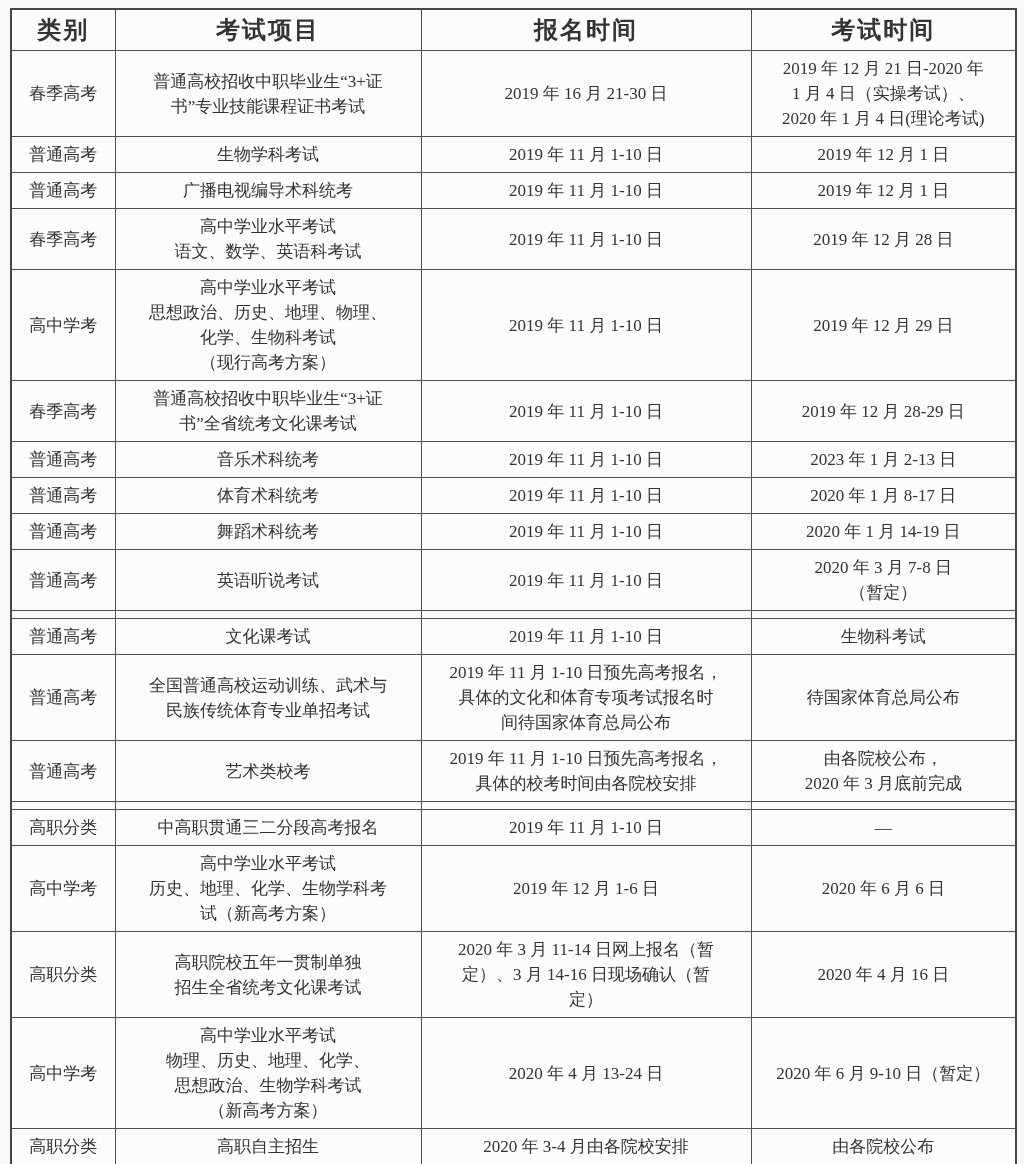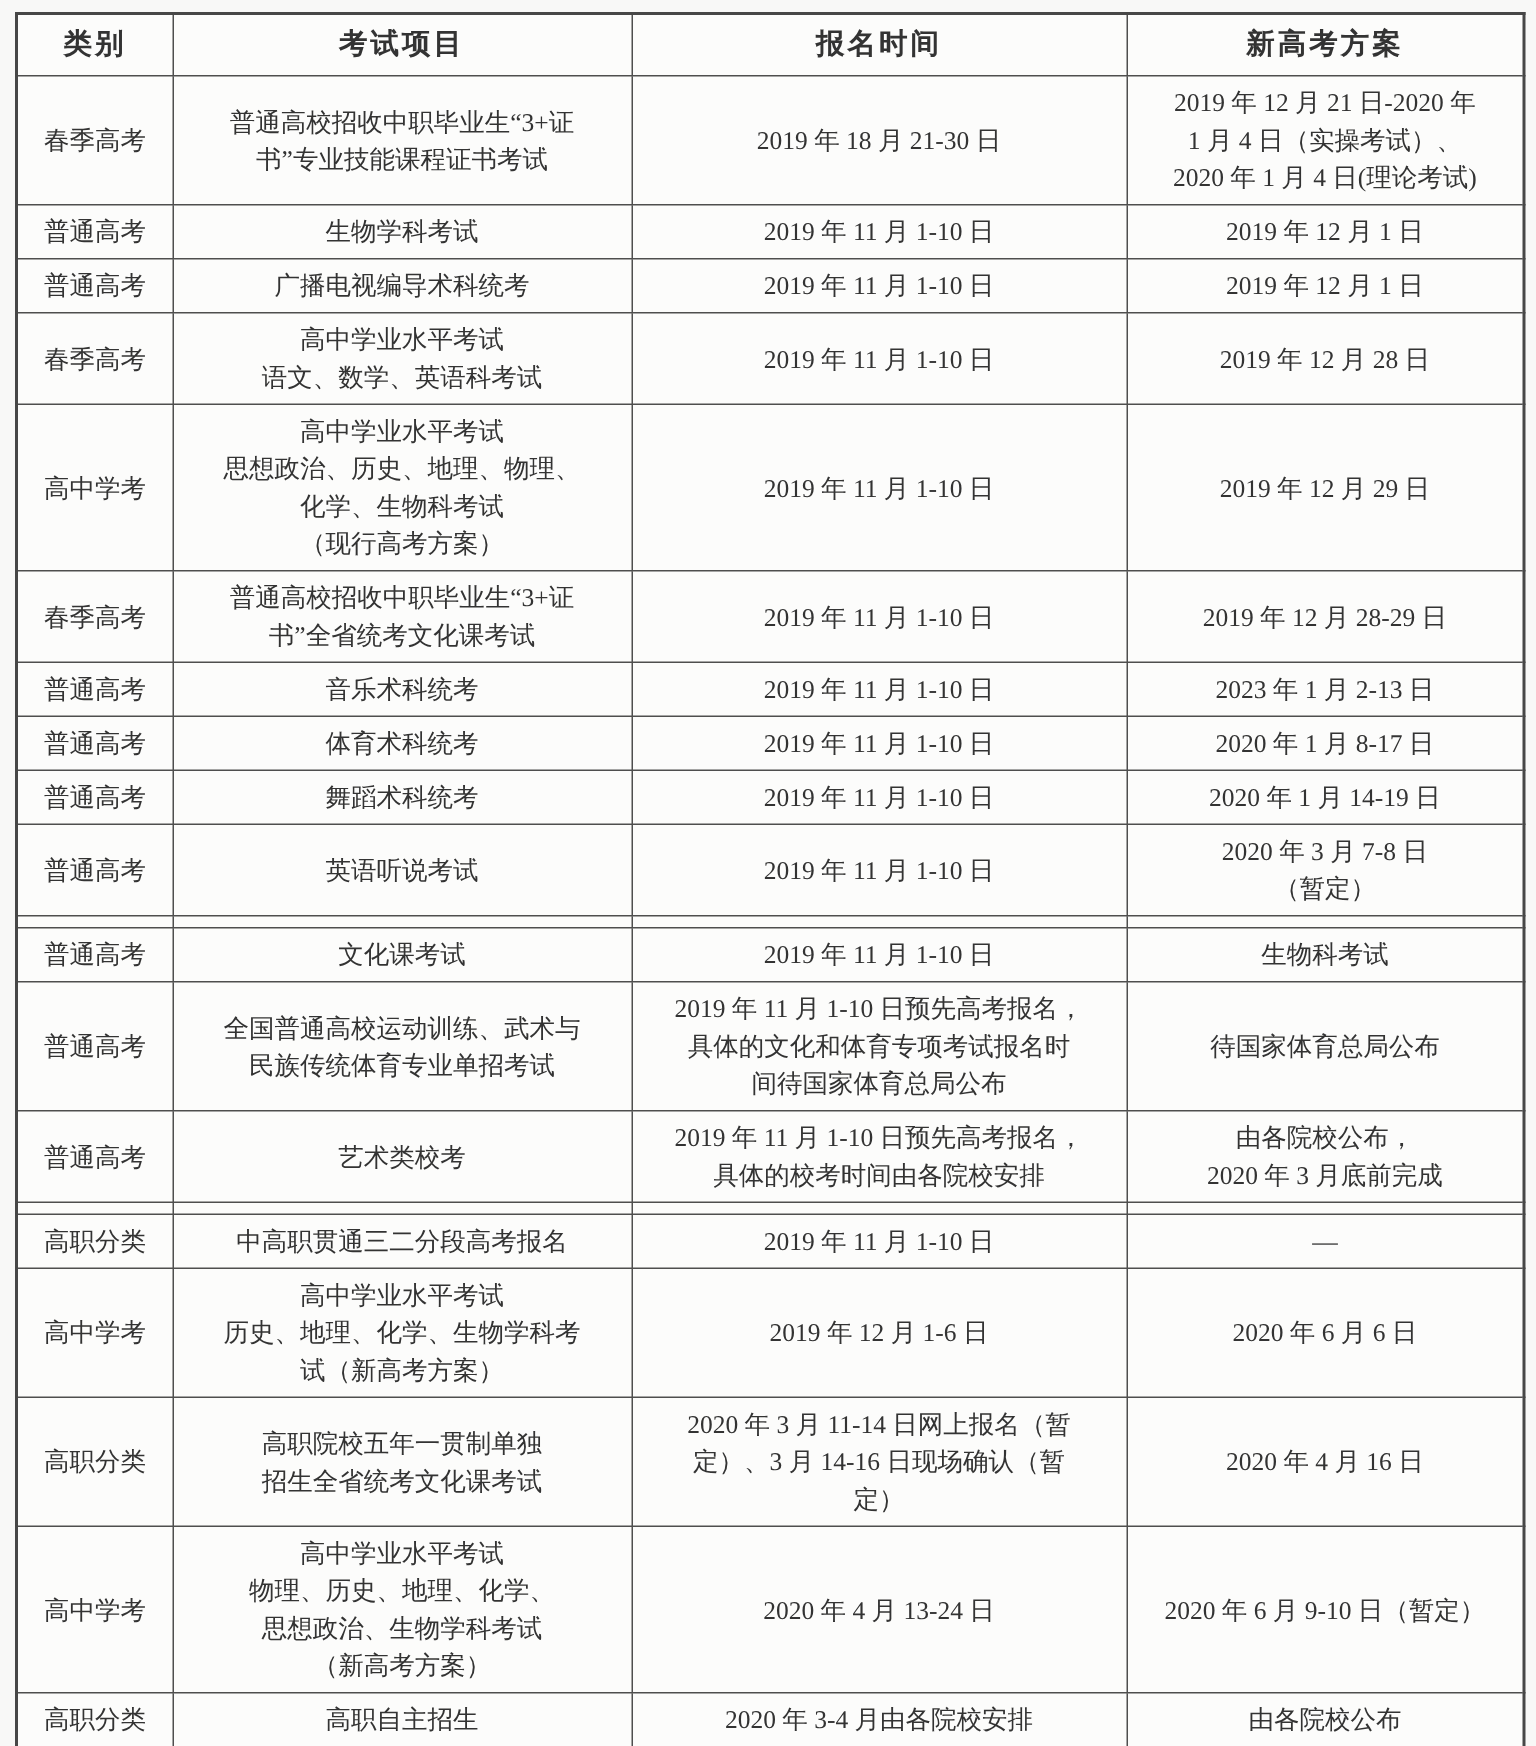--- a/index.html
+++ b/index.html
@@ -33,21 +33,21 @@
     text-align: center;
     vertical-align: middle;
     font-size: 17px;
     line-height: 25px;
     padding: 5px 6px;
     white-space: pre-line;
     font-weight: normal;
     overflow: hidden;
   }
   th {
-    font-size: 19px;
+    font-size: 24px;
     font-weight: bold;
     letter-spacing: 2px;
     padding: 7px 4px;
     line-height: 26px;
   }
   tr.gap td {
     height: 7px;
     padding: 0;
     line-height: 7px;
     font-size: 1px;
@@ -62,29 +62,29 @@
       <col class="c1">
         <col class="c2">
         <col class="c3">
         <col class="c4">
     </colgroup>
     <thead>
       <tr>
         <th>类别</th>
         <th>考试项目</th>
         <th>报名时间</th>
-        <th>新高考方案</th>
+        <th>考试时间</th>
       </tr>
     </thead>
     <tbody id="schedule-body">
         <tr>
           <td>春季高考</td>
           <td>普通高校招收中职毕业生“3+证
 书”专业技能课程证书考试</td>
-          <td>2019 年 18 月 21-30 日</td>
+          <td>2019 年 16 月 21-30 日</td>
           <td>2019 年 12 月 21 日-2020 年
 1 月 4 日（实操考试）、
 2020 年 1 月 4 日(理论考试)</td>
         </tr>
         <tr>
           <td>普通高考</td>
           <td>生物学科考试</td>
           <td>2019 年 11 月 1-10 日</td>
           <td>2019 年 12 月 1 日</td>
         </tr>

